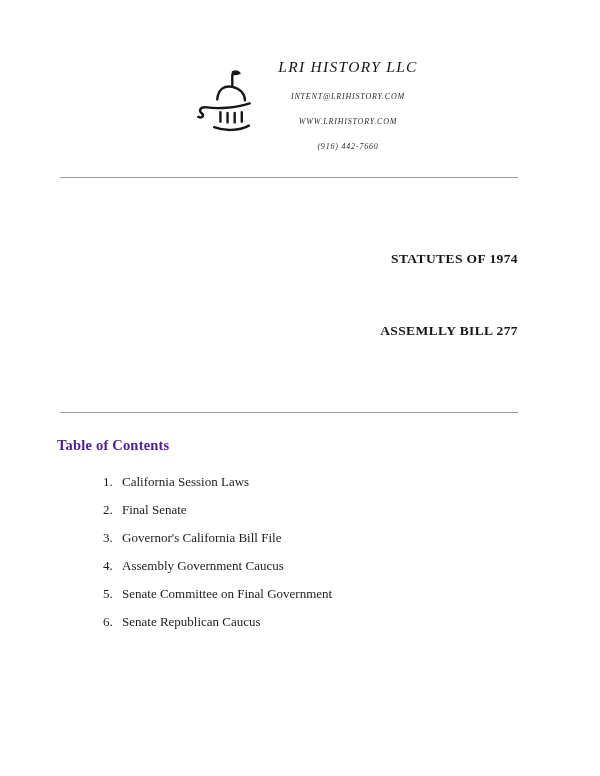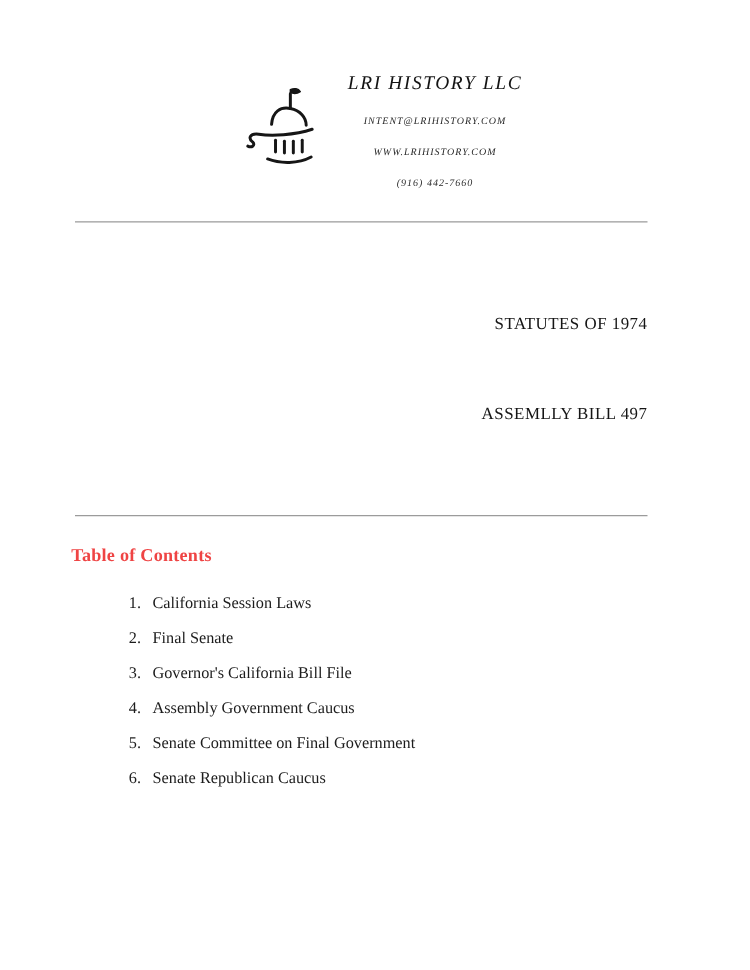--- a/index.html
+++ b/index.html
@@ -51,34 +51,34 @@
     border-top: 1px solid #9b9b9b;
     margin: 0 82px 0 60px;
     height: 0;
   }
   .rule-1 { margin-top: 26px; }
   .rule-2 { margin-top: 20px; }
   
   .reference {
     margin: 20px 82px 0 60px;
     text-align: right;
-    font-weight: normal;
+    font-weight: bold;
     font-size: 13.5px;
     line-height: 1.8;
     letter-spacing: 0.4px;
     color: #151515;
     white-space: pre-wrap;
   }
   
   .toc-title {
     margin: 24px 0 0 57px;
     font-weight: bold;
     font-size: 14.5px;
     letter-spacing: 0.2px;
-    color: #ef4444;
+    color: #4c1d95;
   }
   ol.toc-list {
     margin: 20px 0 0 0;
     padding-left: 116px;
     list-style: decimal;
   }
   ol.toc-list li {
     font-size: 13px;
     margin-bottom: 12px;
     padding-left: 6px;
@@ -117,21 +117,21 @@
       <div class="contact-line">INTENT@LRIHISTORY.COM</div>
       <div class="contact-line">WWW.LRIHISTORY.COM</div>
       <div class="contact-line">(916) 442-7660</div>
     </div>
   </div>
 
   <hr class="rule rule-1">
 
   <div class="reference">
     <div>STATUTES OF 1974</div>
-    <div>ASSEMLLY BILL 497</div>
+    <div>ASSEMLLY BILL 277</div>
   </div>
 
   <hr class="rule rule-2">
 
   <div class="toc-title">Table of Contents</div>
 
   <ol class="toc-list">
     <li>California Session Laws</li>
     <li>Final Senate</li>
     <li>Governor's California Bill File</li>

